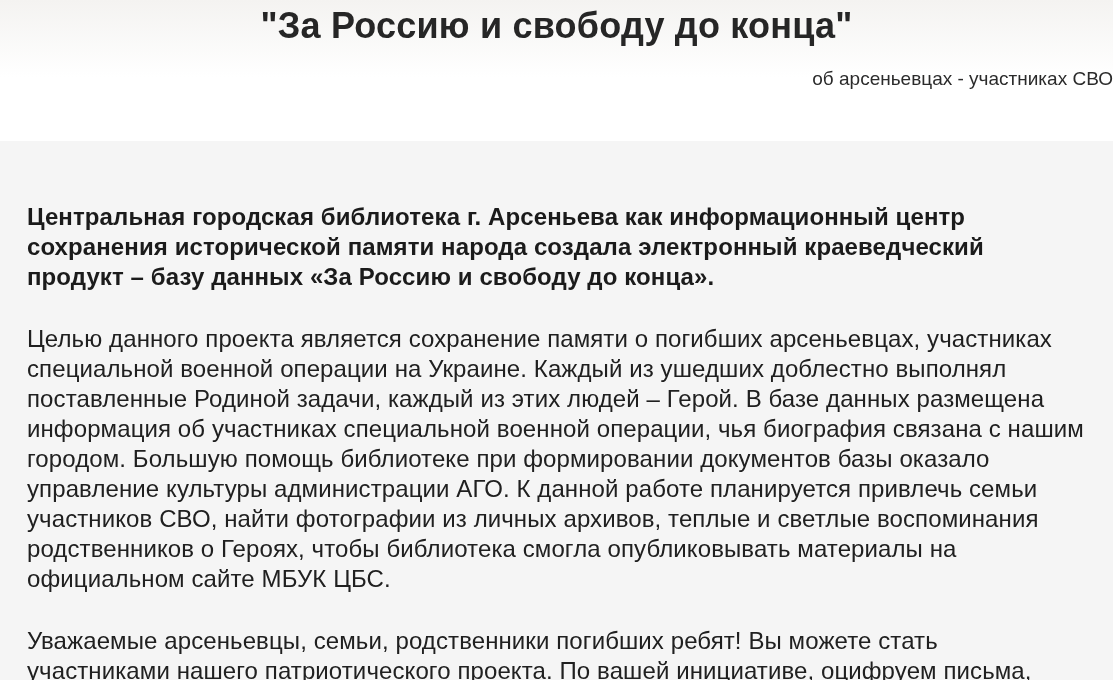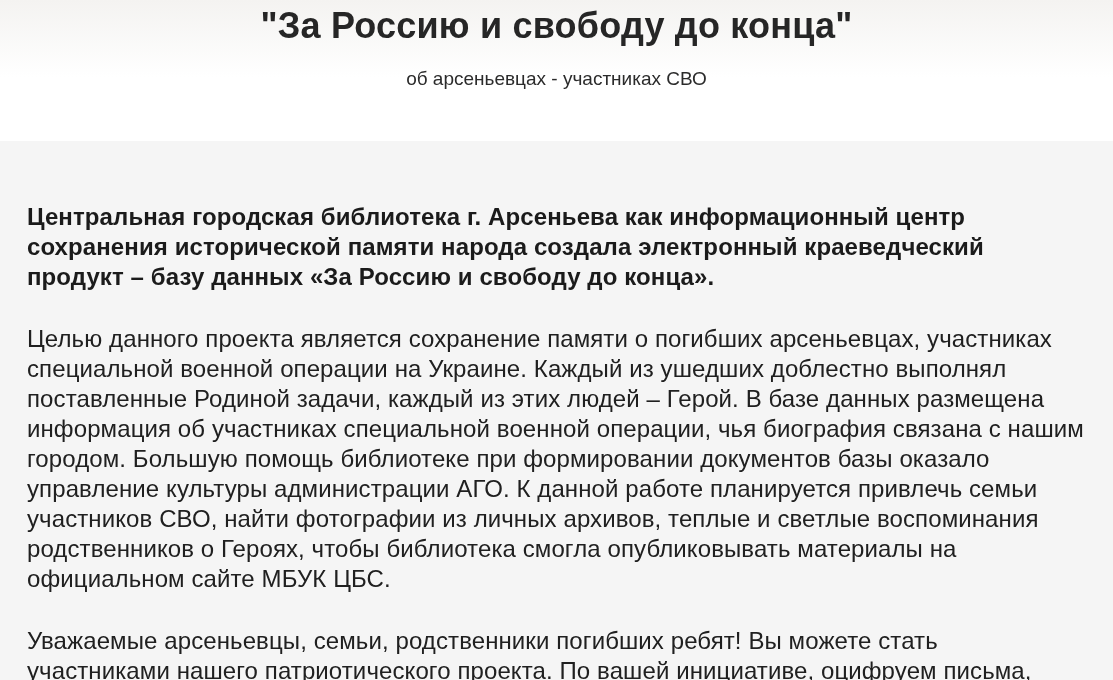--- a/index.html
+++ b/index.html
@@ -29,20 +29,21 @@
     font-weight: 700;
     color: #262626;
     letter-spacing: 0.2px;
   }
   .page-subtitle {
     margin-top: 20px;
     font-size: 19px;
     line-height: 1.3;
     font-weight: 400;
     color: #2b2b2b;
+    text-align: right;
   }
   .content {
     flex: 1 1 auto;
     background: #f5f5f5;
     padding: 61px 26px 30px 27px;
   }
   .content p {
     font-size: 24px;
     line-height: 30px;
     color: #202020;

